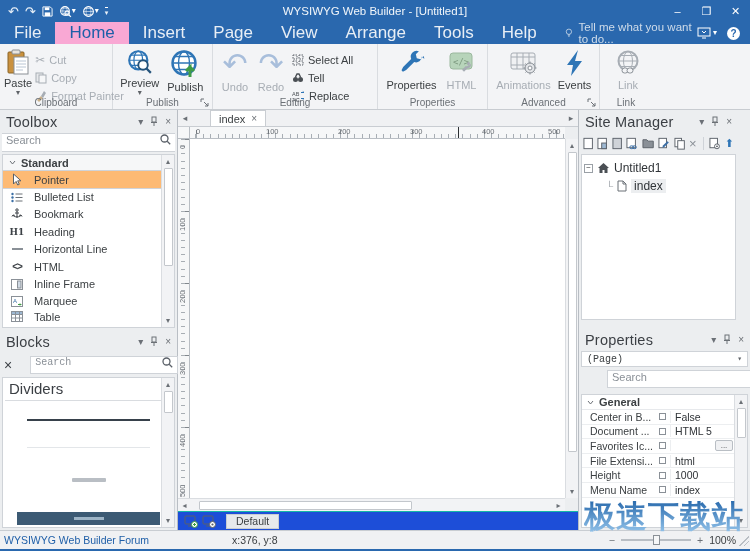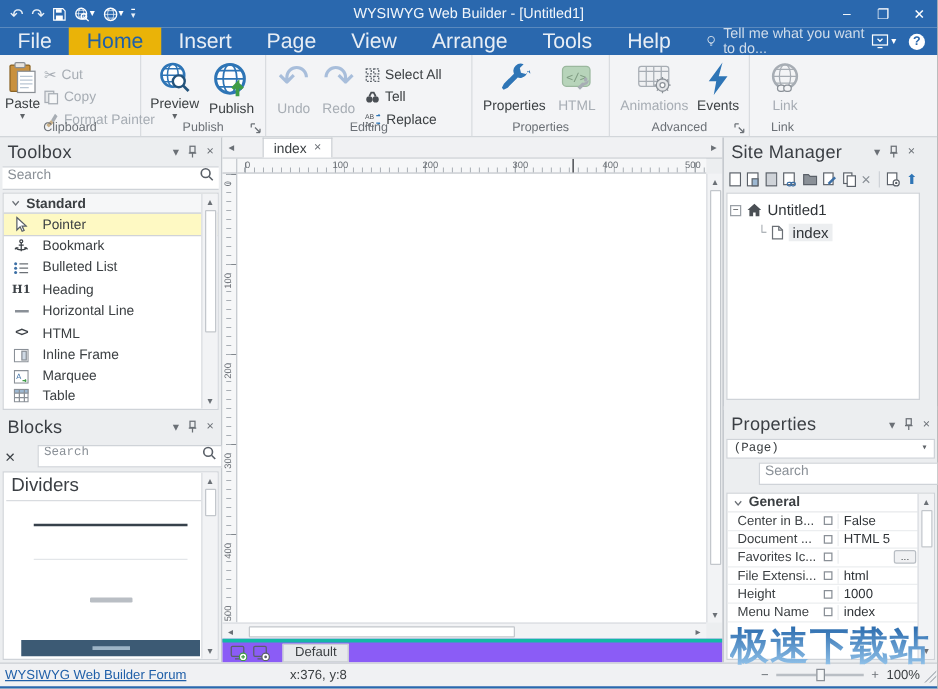--- a/index.html
+++ b/index.html
@@ -12,21 +12,21 @@
   .qat{display:flex;align-items:center;gap:6px;padding-left:8px}
   .qat .qbtn{display:flex;align-items:center;color:#eaf1f8;font-size:12px;line-height:1;cursor:default}
   .qat svg{display:block}
   .title-text{position:absolute;left:0;right:0;text-align:center;font-size:11.5px;color:#f2f6fa;pointer-events:none}
   .wincontrols{margin-left:auto;display:flex;height:22px}
   .wincontrols .wc{width:29px;height:22px;display:flex;align-items:center;justify-content:center;font-size:11px;color:#fff}
 
   
   .menubar{position:absolute;left:0;top:22px;width:750px;height:22px;background:#2a68ae;display:flex;align-items:center;color:#e8eef5}
   .mtab{padding:0 14px;height:22px;display:flex;align-items:center;font-size:17px}
-  .mtab.active{background:#eab308;color:#1f5fa8}
+  .mtab.active{background:#f9a8d4;color:#1f5fa8}
   .tellme{display:flex;align-items:center;gap:6px;margin-left:14px;color:#cfdcea;font-size:11.5px}
   .mright{margin-left:auto;display:flex;align-items:center;gap:10px;padding-right:10px}
 
   
   .ribbon{position:absolute;left:0;top:44px;width:750px;height:66px;background:#f3f4f6;border-bottom:1px solid #c8ccd1;display:flex}
   .rgroup{position:relative;height:100%;border-right:1px solid #d9dce0;padding:3px 4px 14px 4px;display:flex;align-items:flex-start}
   .rgroup-label{position:absolute;left:0;right:0;bottom:1px;text-align:center;font-size:10px;color:#6b7076}
   .launcher{position:absolute;right:3px;bottom:2px;width:9px;height:9px}
   .bigbtn{width:50px;height:48px;display:flex;flex-direction:column;align-items:center;justify-content:flex-start;gap:2px;padding-top:2px}
   .bigbtn .blabel{font-size:11px;color:#3c4043;white-space:nowrap}
@@ -44,21 +44,21 @@
   .searchline input{flex:1;border:0;outline:0;font-size:11px;color:#3c4043;background:transparent;font-family:"Liberation Sans",sans-serif}
   .searchline input::placeholder{color:#8a9097}
 
   .leftcol{position:absolute;left:0;top:110px;width:178px;bottom:21px;background:#eceef0;border-right:1px solid #b9bec4}
   .toolbox{position:absolute;left:0;top:0;width:100%;height:220px}
   .toolbox .searchline{margin:0 2px;border-left:0;border-right:0}
   .tb-list{position:absolute;left:2px;right:2px;top:44px;bottom:2px;background:#fff;border:1px solid #cfd3d8;overflow:hidden}
   .tb-cat{display:flex;align-items:center;gap:5px;height:16px;padding-left:6px;font-weight:bold;font-size:11px;color:#3c4043;background:#f6f7f8;border-bottom:1px solid #e4e6e9}
   .tb-item{display:flex;align-items:center;height:17.4px;padding-left:6px;gap:9px;color:#3c4043}
   .tb-item .tbicon{width:16px;display:flex;justify-content:center;align-items:center;color:#4a4f54}
-  .tb-item.selected{background:#fef9c3;outline:1px solid #d0d3d8}
+  .tb-item.selected{background:#fdba74;outline:1px solid #d0d3d8}
   .vscroll{position:absolute;right:0;top:0;bottom:0;width:13px;background:#f2f3f5;border-left:1px solid #dadde1;display:flex;flex-direction:column;align-items:center;font-size:8px;color:#6b7076}
   .vscroll .sarrow{height:13px;display:flex;align-items:center;justify-content:center;width:100%}
   .vscroll .sthumb{width:9px;background:#fff;border:1px solid #c3c7cc;border-radius:1px}
 
   .blocks{position:absolute;left:0;top:220px;width:100%;bottom:0}
   .blocks-tools{display:flex;align-items:center;gap:6px;padding:2px 4px;height:24px}
   .blocks-tools .searchline{flex:1;height:18px}
   .blk-body{position:absolute;left:2px;right:2px;top:47px;bottom:2px;background:#fff;border:1px solid #cfd3d8;overflow:hidden}
   .blk-section{font-size:15px;color:#3b3f44;padding:2px 4px 3px 4px;border-bottom:1px solid #d9dce0;margin:0 2px}
   .divider-sample-line{height:2px;background:#37414b;margin:18px 24px 0 24px}
@@ -83,21 +83,21 @@
   .ruler-marker{position:absolute;top:0;width:1px;height:12px;background:#2b2f33}
   .vruler{position:absolute;left:0;top:29px;width:12px;bottom:32px;background:#f6f7f8;border-right:1px solid #b9bec4;
     background-image:repeating-linear-gradient(to bottom,#a8aeb4 0 1px,transparent 1px 7.2px),repeating-linear-gradient(to bottom,#81878d 0 1px,transparent 1px 72px);
     background-size:4px 100%,8px 100%;background-position:right 4px top,right top;background-repeat:repeat-y,repeat-y;overflow:hidden}
   .vruler span{position:absolute;left:0;font-size:7.5px;color:#6b7076;transform:rotate(-90deg);transform-origin:left top}
   .page{position:absolute;left:12px;top:29px;right:13px;bottom:32px;background:#fff}
   .canvas-vscroll{position:absolute;right:0;top:29px;width:13px;bottom:32px}
   .canvas-hscroll{position:absolute;left:0;right:13px;bottom:19px;height:13px;background:#f2f3f5;border-top:1px solid #dadde1;display:flex;align-items:center;font-size:8px;color:#6b7076}
   .canvas-hscroll .sarrow{width:13px;text-align:center}
   .canvas-hscroll .hthumb{height:9px;background:#fff;border:1px solid #c3c7cc;border-radius:1px;width:55%;margin-left:8px}
-  .bpbar{position:absolute;left:0;right:0;bottom:0;height:19px;background:#8b5cf6;border-top:3px solid #14b8a6;display:flex;align-items:center;gap:4px;padding-left:6px}
+  .bpbar{position:absolute;left:0;right:0;bottom:0;height:19px;background:#1d4ed8;border-top:1px solid #14b8a6;display:flex;align-items:center;gap:4px;padding-left:6px}
   .bp-chip{height:15px;display:flex;align-items:center;padding:0 9px;background:#e7e9ec;border:1px solid #c9cdd2;font-size:10.5px;color:#3c4043;margin-left:6px}
 
   
   .rightcol{position:absolute;right:0;top:110px;width:172px;bottom:21px;background:#eceef0;border-left:1px solid #b9bec4}
   .sitemgr{position:absolute;left:0;top:0;right:12px;height:212px}
   .sm-tools{display:flex;align-items:center;gap:4px;padding:0 4px;height:20px;color:#6b7076}
   .sm-sep{width:1px;height:13px;background:#cfd3d8;margin:0 2px}
   .sm-tree{position:absolute;left:2px;right:2px;top:44px;bottom:2px;background:#fff;border:1px solid #cfd3d8;padding:4px 2px;font-size:12px;color:#2f3337}
   .tree-row{display:flex;align-items:center;gap:4px;height:18px}
   .tree-child{margin-left:22px}
@@ -113,21 +113,21 @@
   .pg-section{display:flex;align-items:center;gap:5px;height:15px;padding-left:5px;font-weight:bold;font-size:11px;color:#3c4043;border-bottom:1px solid #e7e9ec}
   .pg-row{display:flex;align-items:center;height:14.6px;border-bottom:1px solid #eceef0;font-size:10.5px}
   .pg-label{width:72px;padding-left:8px;color:#3c4043;white-space:nowrap;overflow:hidden}
   .pg-marker{width:16px;display:flex;justify-content:center}
   .pg-marker i{width:7px;height:7px;border:1px solid #8a9097;display:block}
   .pg-value{flex:1;padding-left:4px;border-left:1px solid #eceef0;color:#2f3337;white-space:nowrap;display:flex;align-items:center}
   .ellipsis-btn{margin-left:auto;margin-right:14px;width:18px;height:11px;background:#f0f1f3;border:1px solid #b9bec4;border-radius:2px;font-size:8px;display:flex;align-items:center;justify-content:center;color:#3c4043}
 
   
   .statusbar{position:absolute;left:0;bottom:0;width:750px;height:21px;background:#f0f1f3;border-top:1px solid #c9cdd2;border-bottom:2px solid #2a68ae;display:flex;align-items:center;font-size:10.5px;color:#3c4043}
-  .sb-link{width:228px;padding-left:4px;color:#1f5fa8;text-decoration:underline;white-space:nowrap}
+  .sb-link{width:228px;padding-left:4px;color:#1f5fa8;white-space:nowrap}
   .sb-coords{padding-left:4px}
   .sb-zoom{margin-left:auto;display:flex;align-items:center;gap:6px;padding-right:14px;color:#6b7076}
   .zoom-track{position:relative;width:70px;height:2px;background:#b9bec4}
   .zoom-thumb{position:absolute;left:46%;top:-4px;width:7px;height:10px;background:#f6f7f8;border:1px solid #8a9097}
   .grip{position:absolute;right:1px;bottom:3px;width:10px;height:10px;background:
     linear-gradient(135deg,transparent 0 50%,#b9bec4 50% 58%,transparent 58% 72%,#b9bec4 72% 80%,transparent 80%)}
 
   .watermark{position:absolute;right:6px;bottom:13px;font-size:31px;font-weight:bold;letter-spacing:1px;
     background:linear-gradient(180deg,#2f6fb0 15%,#8fc0e8 85%);-webkit-background-clip:text;background-clip:text;color:transparent;z-index:50;pointer-events:none}
 
@@ -397,37 +397,37 @@
         <div class="tb-item selected">
           <span class="tbicon">
               <svg width="10" height="13" viewBox="0 0 10 13">
                 <path d="M1.5 1v10l2.6-2.6 1.6 3.6 1.6-.7-1.6-3.5H9z" fill="#fff" stroke="#5a6068"></path>
               </svg>
             </span>
           <span>Pointer</span>
         </div>
         <div class="tb-item">
           <span class="tbicon">
-              <svg width="12" height="12" viewBox="0 0 12 12">
-                <circle cx="6" cy="2" r="1.2" fill="none" stroke="#3c4146"></circle>
-                <path d="M6 3.2V10M2 7c0 2.5 8 2.5 8 0M2 7l-1 1.5M2 7l1.8.4M10 7l1 1.5M10 7l-1.8.4M4 5h4" stroke="#3c4146" fill="none"></path>
-              </svg>
-            </span>
-          <span>Bookmark</span>
-        </div>
-        <div class="tb-item">
-          <span class="tbicon">
               <svg width="12" height="11" viewBox="0 0 12 11">
                 <circle cx="1.5" cy="2" r="1.2" fill="#3c6fa5"></circle>
                 <circle cx="1.5" cy="5.5" r="1.2" fill="#3c6fa5"></circle>
                 <circle cx="1.5" cy="9" r="1.2" fill="#3c6fa5"></circle>
                 <path d="M4.5 2h7M4.5 5.5h7M4.5 9h7" stroke="#6b7076"></path>
               </svg>
             </span>
           <span>Bulleted List</span>
+        </div>
+        <div class="tb-item">
+          <span class="tbicon">
+              <svg width="12" height="12" viewBox="0 0 12 12">
+                <circle cx="6" cy="2" r="1.2" fill="none" stroke="#3c4146"></circle>
+                <path d="M6 3.2V10M2 7c0 2.5 8 2.5 8 0M2 7l-1 1.5M2 7l1.8.4M10 7l1 1.5M10 7l-1.8.4M4 5h4" stroke="#3c4146" fill="none"></path>
+              </svg>
+            </span>
+          <span>Bookmark</span>
         </div>
         <div class="tb-item">
           <span class="tbicon">
               <span style="font-family:'DejaVu Serif',serif;font-weight:bold;font-size:9px;color:#3c4146">H1</span>
             </span>
           <span>Heading</span>
         </div>
         <div class="tb-item">
           <span class="tbicon">
               <span style="width:11px;height:2px;background:#8a9097;display:block"></span>

